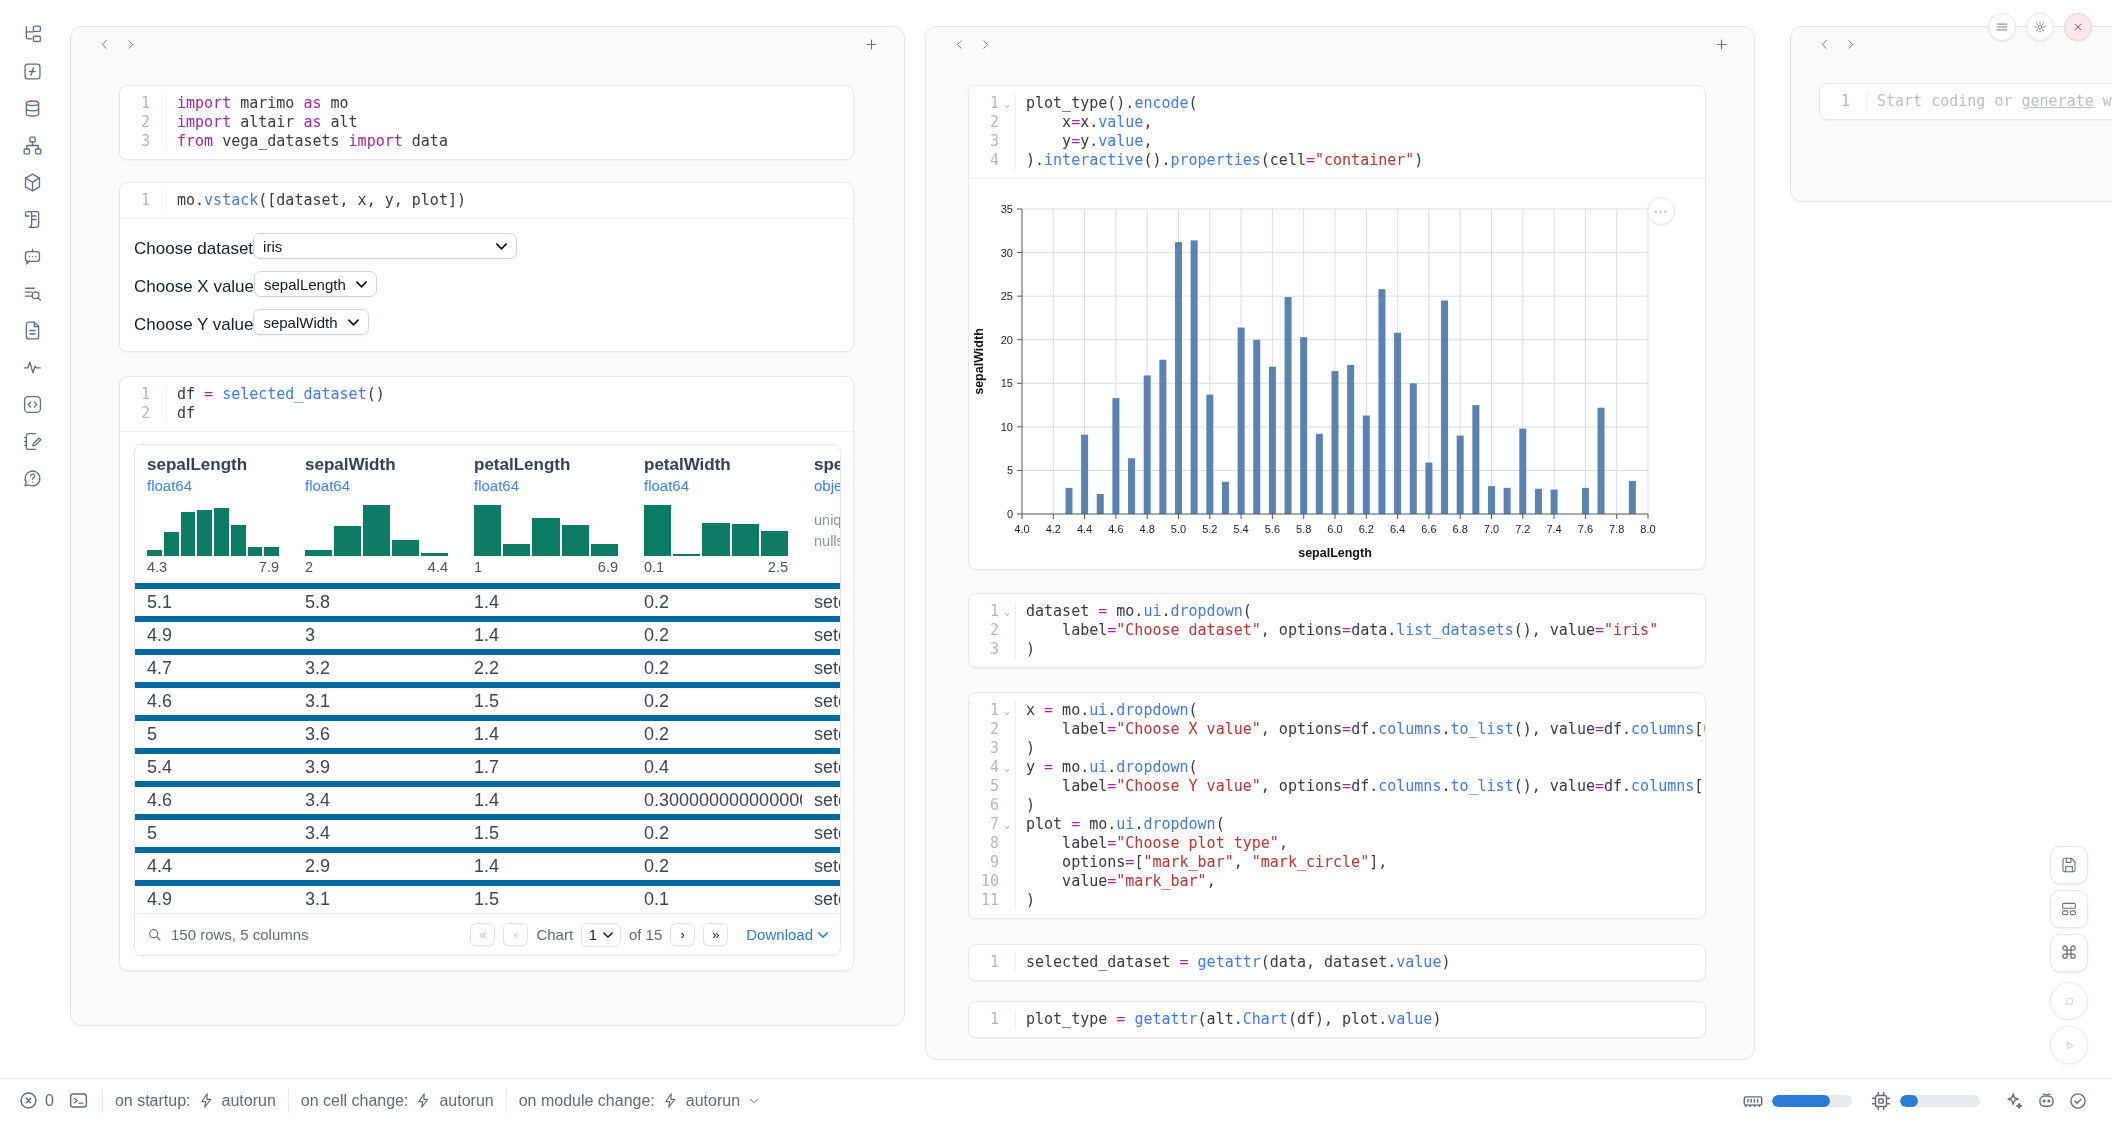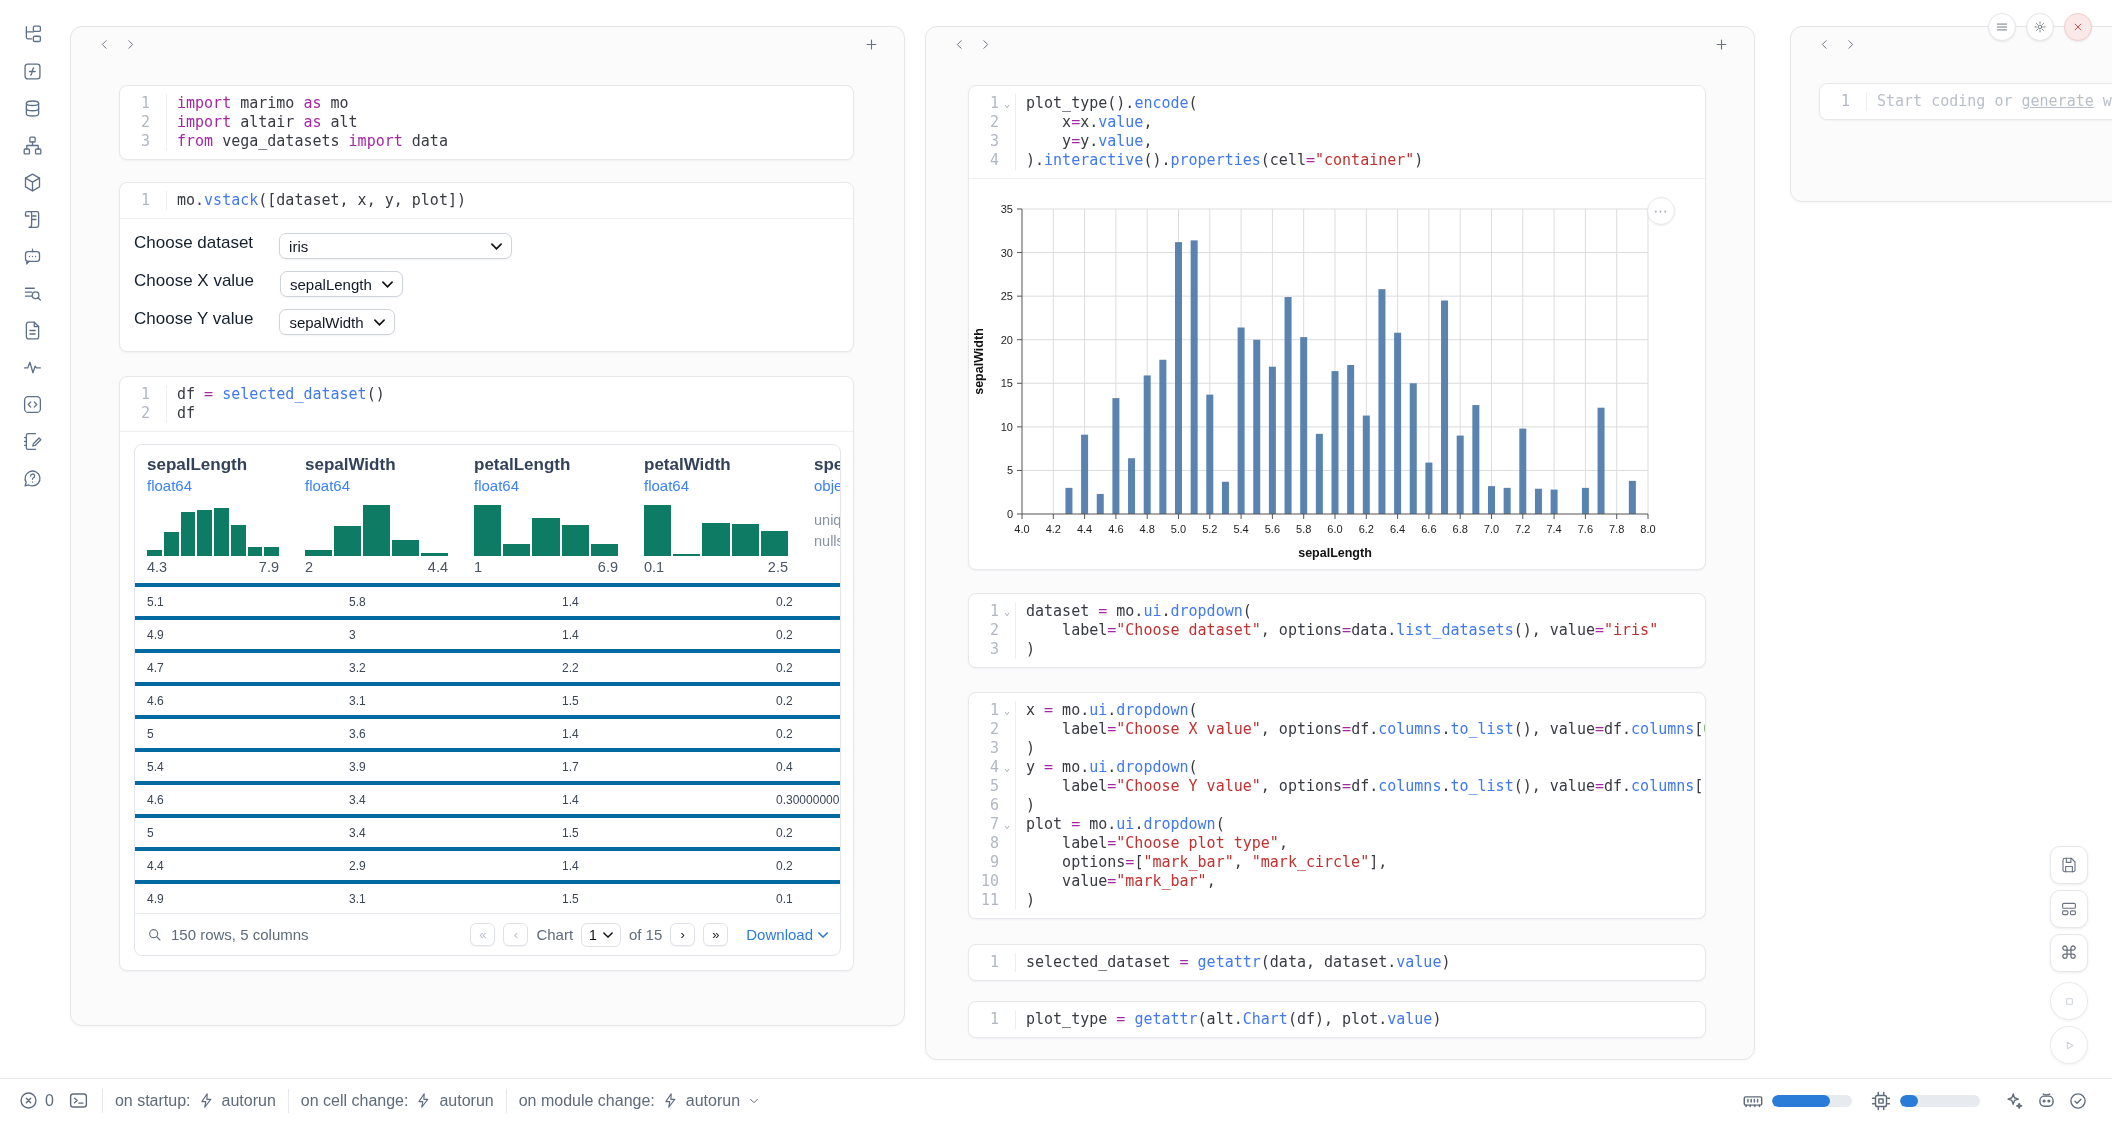--- a/index.html
+++ b/index.html
@@ -39,41 +39,41 @@
   .cl { display:flex; font-family:"DejaVu Sans Mono", monospace; font-size:15px; line-height:19px;
         color:#383a42; white-space:pre; }
   .g { width:30px; text-align:right; color:#b2b8c2; flex:none; }
   .fold { width:16px; text-align:center; color:#9aa1ab; font-size:10px; flex:none; }
   .ct { border-left:1px solid #eceef2; padding-left:10px; flex:1; overflow:hidden; }
   .tk-k { color:#a626a4; } .tk-f { color:#4078f2; } .tk-s { color:#c23030; } .tk-n { color:#50a14f; }
   .output { border-top:1px solid #eef0f3; }
 
   
   .controls { padding:14px 0 16px 14px; }
-  .ctl { display:flex; align-items:flex-start; gap:26px; margin-bottom:12px; font-size:17px; color:#15202e; }
+  .ctl { display:flex; align-items:flex-end; gap:0; margin-bottom:12px; font-size:17px; color:#15202e; }
   .ctl:last-child { margin-bottom:0; }
   .sel { display:inline-flex; align-items:center; justify-content:space-between; height:26px;
          border:1px solid #cfd4db; border-radius:7px; background:#fff; box-shadow:0 1px 2px rgba(0,0,0,.05);
          padding:0 9px; font-size:15px; color:#111827; gap:10px; cursor:pointer; white-space:nowrap; }
   .sel svg { width:11px; height:7px; stroke:#111; fill:none; stroke-width:1.8; stroke-linecap:round; flex:none; }
-  .sel-wide { width:233px; }
+  .sel-wide { width:264px; }
 
   
   .twrap { margin:12px 12px 14px 14px; border:1px solid #e3e6ea; border-radius:8px; overflow:hidden; background:#fff; }
   .thead { display:flex; overflow:hidden; }
   .thc { flex:none; padding:10px 0 0 12px; overflow:hidden; }
   .w0{width:158px}.w1{width:169px}.w2{width:170px}.w3{width:170px}.w4{width:200px}
   .th-name { font-size:17px; font-weight:700; color:#33415a; white-space:nowrap; }
   .th-dtype { font-size:15px; color:#3b82f6; margin-top:2px; }
   .hist { height:54px; display:flex; align-items:flex-end; gap:2px; margin:8px 14px 0 0; }
   .hbar { flex:1; background:#0e7c64; }
   .hlbl { display:flex; justify-content:space-between; font-size:14.5px; color:#4b5563; margin:3px 14px 8px 0; }
   .meta { font-size:14.5px; color:#8a93a3; margin-top:16px; line-height:21px; white-space:nowrap; }
   .tbody { overflow:hidden; }
-  .tr { display:flex; border-top:4px solid #0369a1; height:33px; align-items:center; font-size:12px; color:#3b4656;gap:44px; }
+  .tr { display:flex; border-top:6px solid #0369a1; height:33px; align-items:center; font-size:18px; color:#3b4656; }
   .td { flex:none; padding-left:12px; white-space:nowrap; overflow:hidden; }
   .tfoot { display:flex; align-items:center; border-top:1px solid #e8ebef; height:42px; padding:0 12px;
            gap:8px; font-size:15px; color:#5f6b7a; }
   .tfoot svg.search { width:16px; height:16px; stroke:#6b7280; fill:none; stroke-width:1.7; stroke-linecap:round; }
   .tfoot .grow { flex:1; }
   .pgbtn { width:25px; height:23px; border:1px solid #dfe3e8; border-radius:6px; background:#fff;
            box-shadow:0 1px 1px rgba(0,0,0,.05); display:flex; align-items:center; justify-content:center;
            font-size:13px; cursor:pointer; }
   .pgbtn.dis { color:#b9c0c9; } .pgbtn.en { color:#222; }
   .pagesel { display:inline-flex; align-items:center; gap:6px; height:24px; border:1px solid #dfe3e8;

